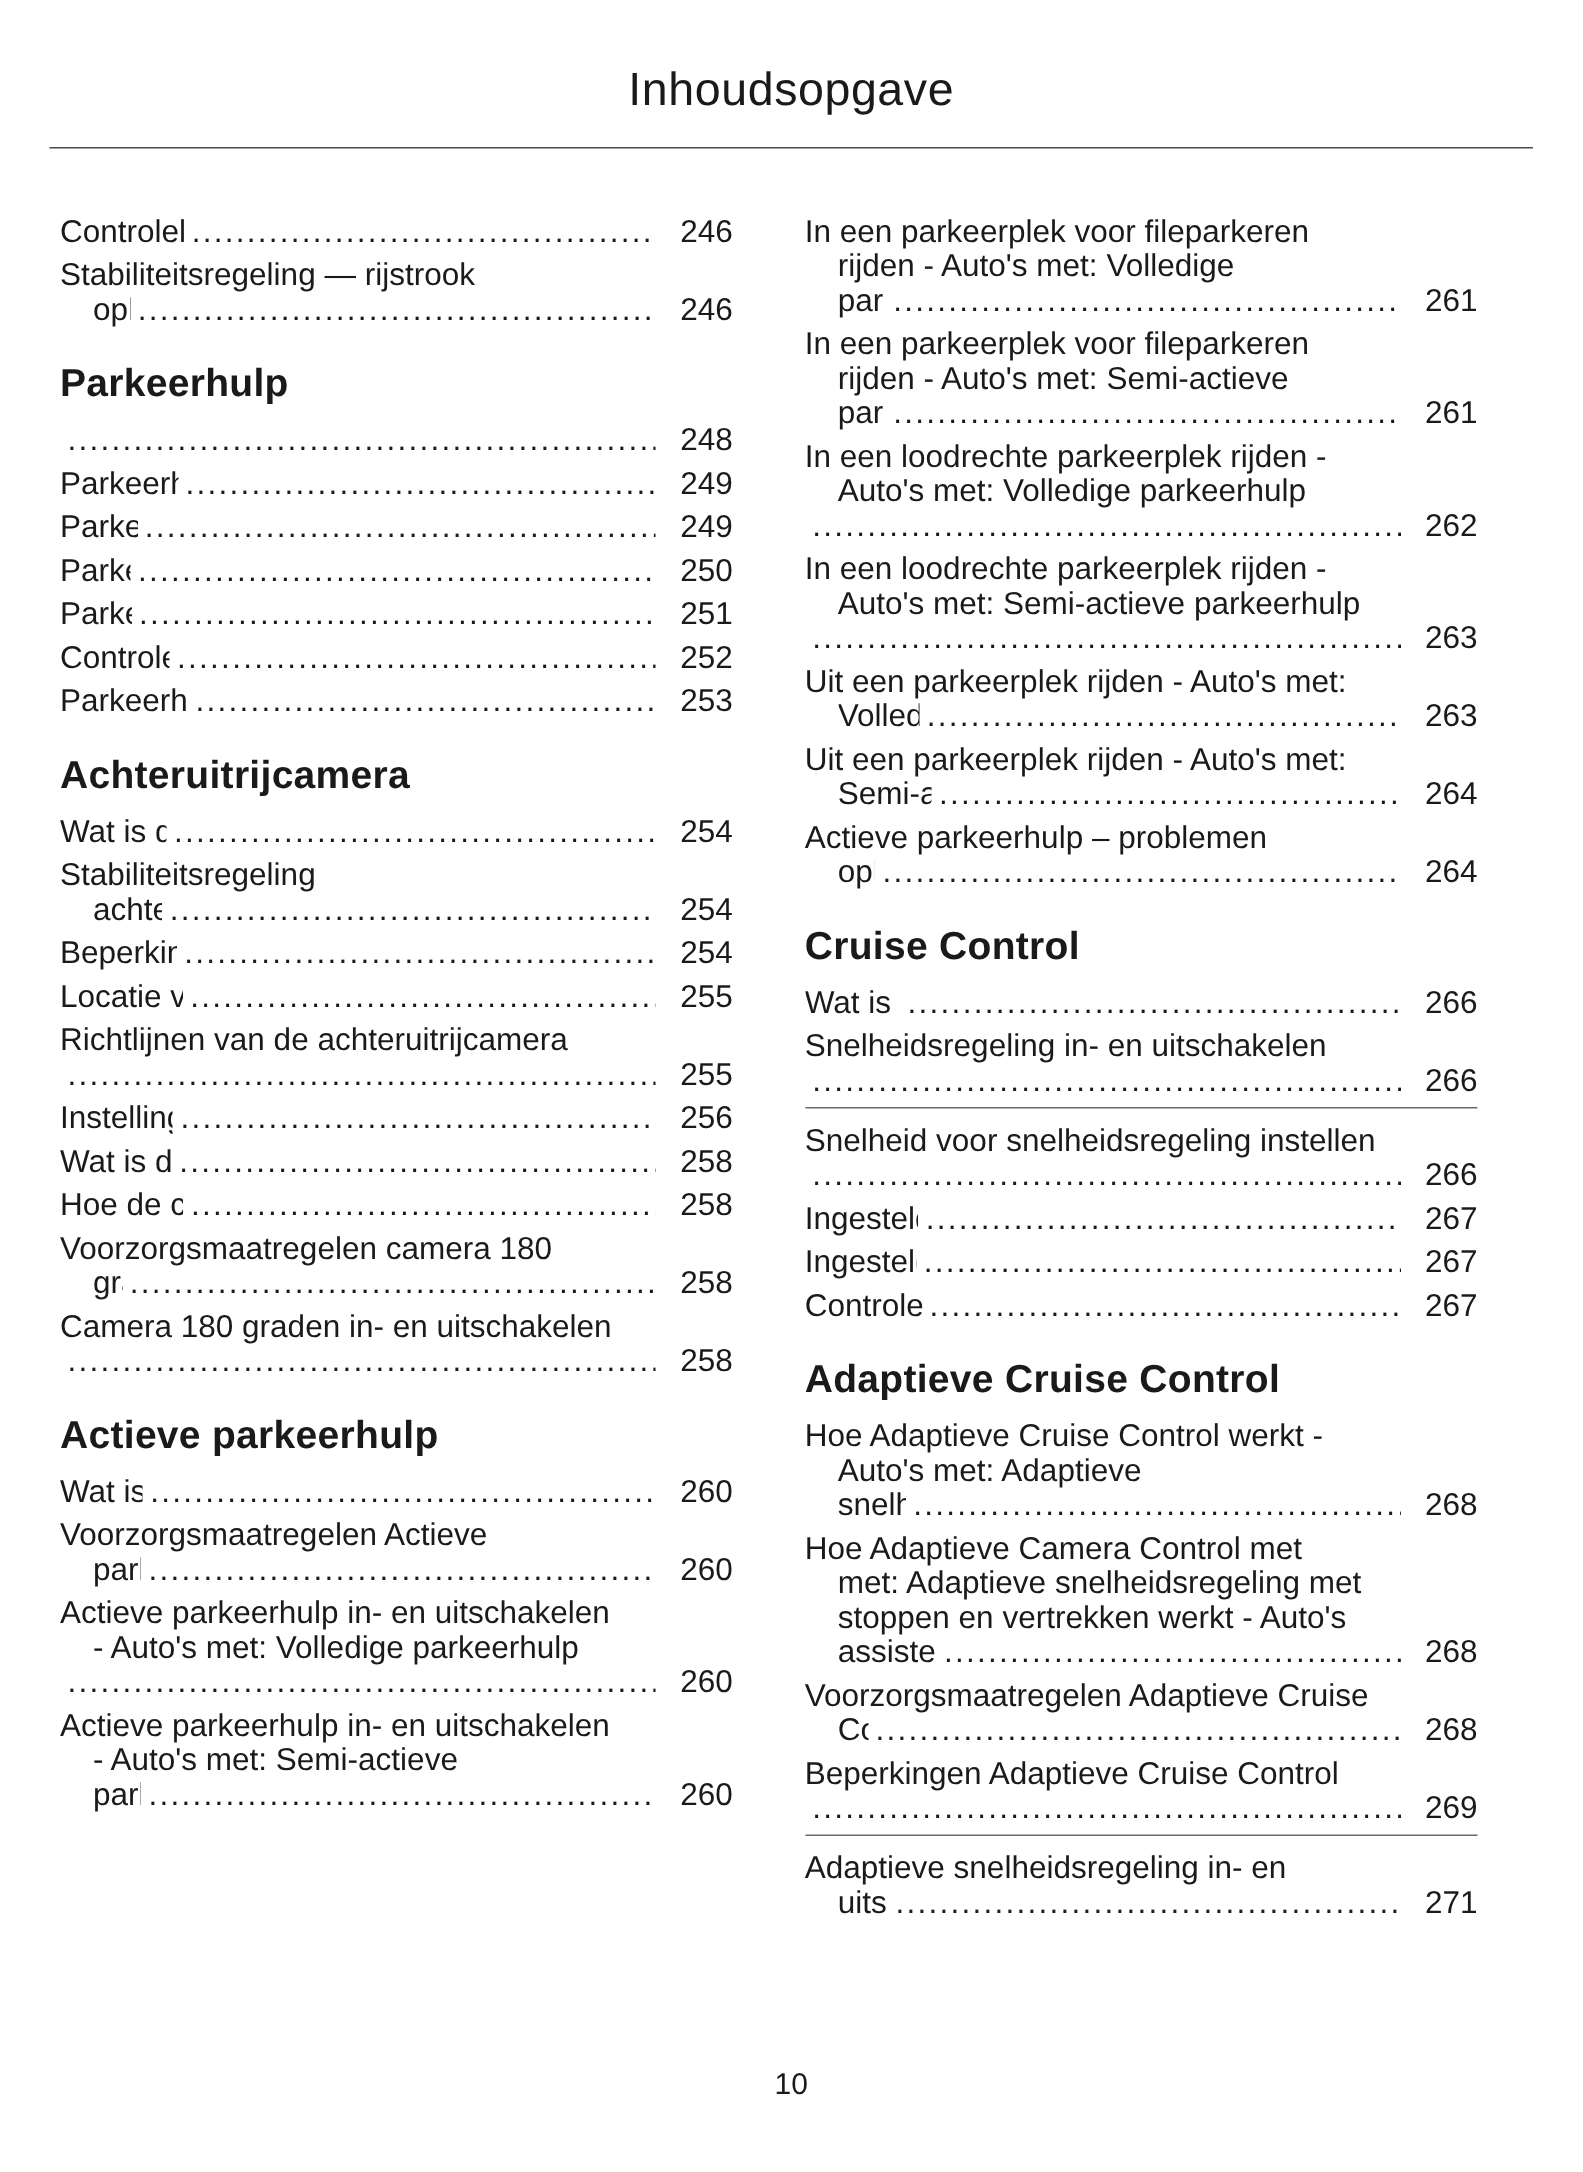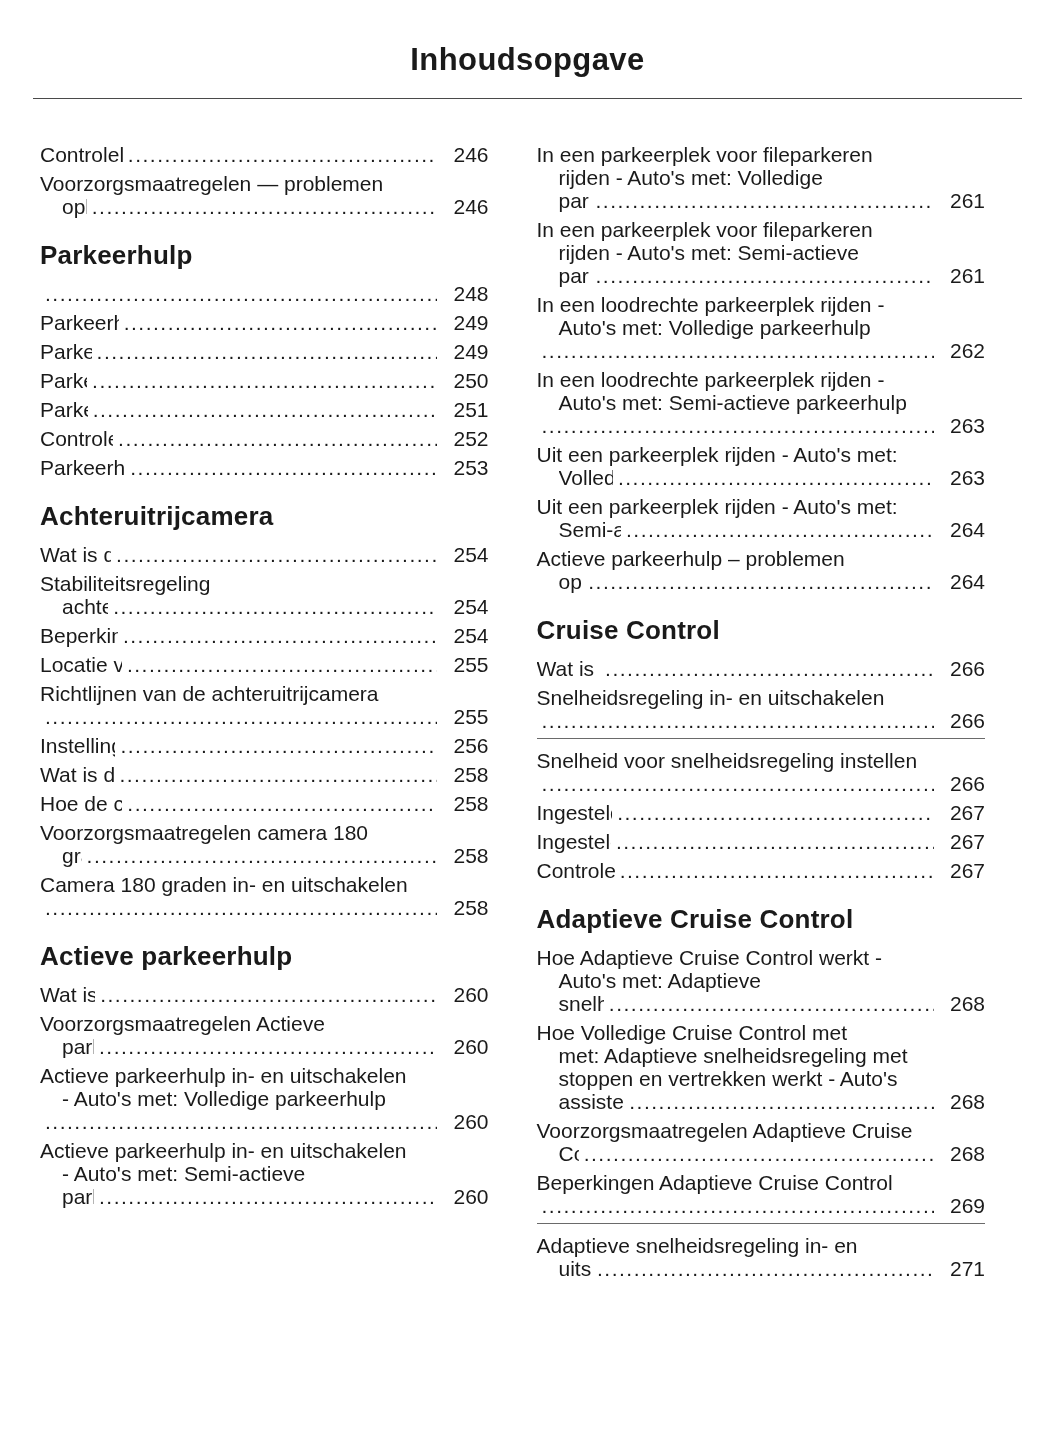--- a/index.html
+++ b/index.html
@@ -9,21 +9,21 @@
     position: relative;
     background: #ffffff;
     color: #1a1a1a;
     font-family: "Liberation Sans", sans-serif;
     padding-top: 42px;
     overflow: hidden;
   }
   .title {
     text-align: center;
     font-size: 31px;
-    font-weight: bold;
+    font-weight: normal;
     letter-spacing: 0.4px;
   }
   .title-rule {
     height: 1px;
     background: #4a4a4a;
     margin: 20px 33px 0 33px;
   }
   .cols {
     display: flex;
     gap: 48px;
@@ -71,21 +71,21 @@
   <div class="cols">
     <div class="col">
         <div class="entry">
           <div class="line last">
             <span class="txt">Controlelampje stabiliteitsregeling</span>
             <span class="dots"></span>
             <span class="pg">246</span>
           </div>
         </div>
         <div class="entry">
-          <div class="line">Voorzorgsmaatregelen — problemen</div>
+          <div class="line">Stabiliteitsregeling — rijstrook</div>
           <div class="line last indent">
             <span class="txt">oplossen</span>
             <span class="dots"></span>
             <span class="pg">246</span>
           </div>
         </div>
         <h2 class="sec">Parkeerhulp</h2>
         <div class="entry">
           <div class="line last">
             <span class="txt"></span>
@@ -356,21 +356,21 @@
         <div class="entry">
           <div class="line">Hoe Adaptieve Cruise Control werkt -</div>
           <div class="line indent">Auto's met: Adaptieve</div>
           <div class="line last indent">
             <span class="txt">snelheidsregeling</span>
             <span class="dots"></span>
             <span class="pg">268</span>
           </div>
         </div>
         <div class="entry">
-          <div class="line">Hoe Volledige Cruise Control met</div>
+          <div class="line">Hoe Adaptieve Camera Control met</div>
           <div class="line indent">met: Adaptieve snelheidsregeling met</div>
           <div class="line indent">stoppen en vertrekken werkt - Auto's</div>
           <div class="line last indent">
             <span class="txt">assistentie midden rijstrook</span>
             <span class="dots"></span>
             <span class="pg">268</span>
           </div>
         </div>
         <div class="entry">
           <div class="line">Voorzorgsmaatregelen Adaptieve Cruise</div>
@@ -392,13 +392,14 @@
         <div class="entry">
           <div class="line">Adaptieve snelheidsregeling in- en</div>
           <div class="line last indent">
             <span class="txt">uitschakelen</span>
             <span class="dots"></span>
             <span class="pg">271</span>
           </div>
         </div>
       </div>
   </div>
+  <div class="footer">10</div>
 </div>
 
 </body></html>

